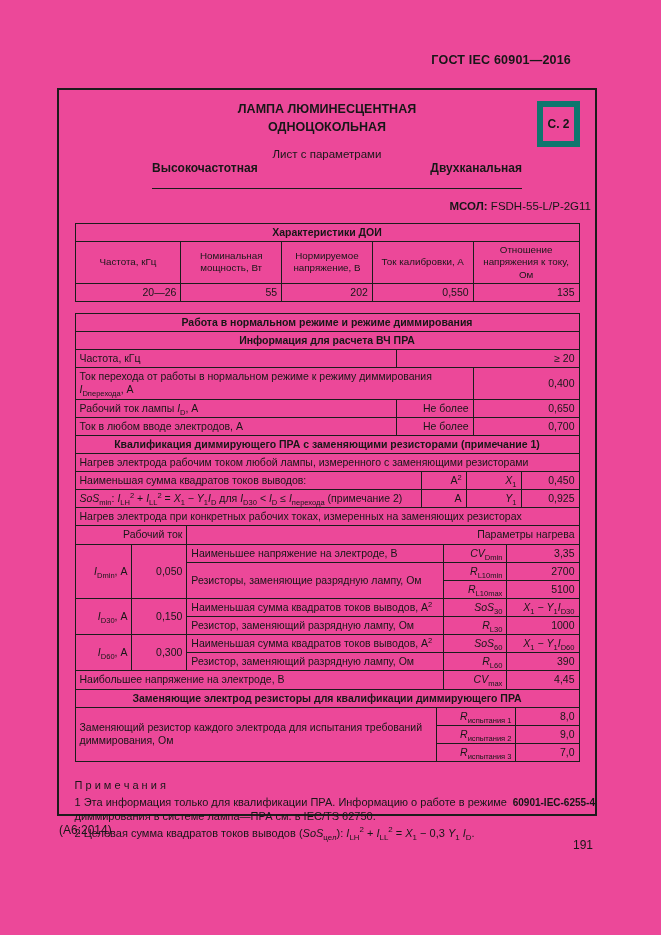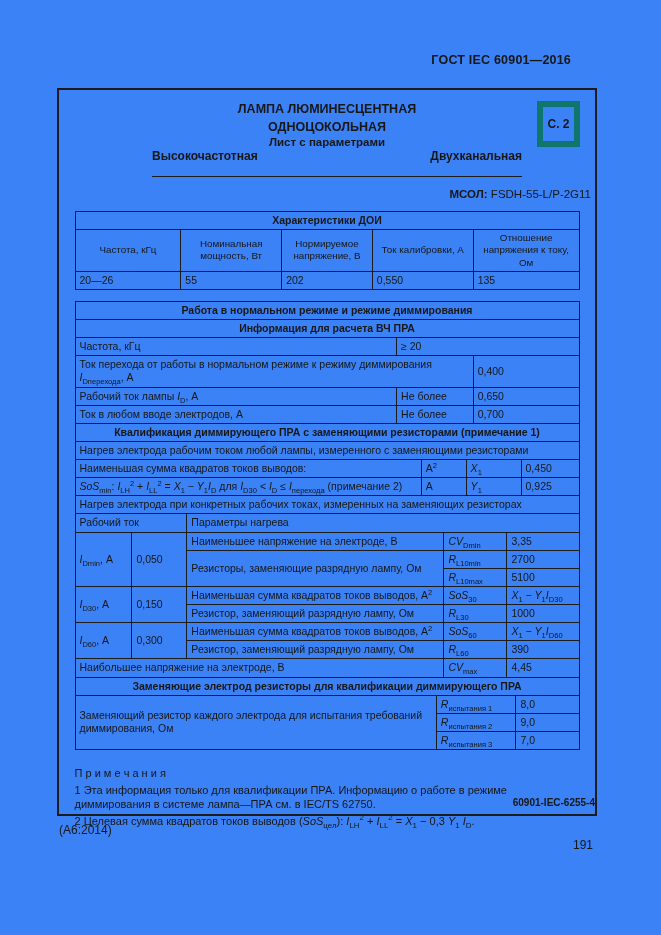--- a/index.html
+++ b/index.html
@@ -1,35 +1,35 @@
 <!DOCTYPE html>
 <html><head>
 <meta charset="utf-8">
 <style>
   * { box-sizing: border-box; }
   html, body { margin: 0; padding: 0; }
   body { background: #e9e7e4; font-family: "Liberation Sans", sans-serif; color: #171717; }
-  .canvas { position: relative; width: 661px; height: 935px; background: #3b82f6; overflow: hidden; margin: 0 auto; }
+  .canvas { position: relative; width: 661px; height: 935px; background: #ec4899; overflow: hidden; margin: 0 auto; }
   .doc-ref { position: absolute; top: 53px; right: 90px; font-size: 12.5px; font-weight: bold; letter-spacing: 0.2px; }
   .frame { position: absolute; left: 57px; top: 88px; width: 540px; height: 728px; border: 2px solid #1c1c1c; }
   .sheet-box { position: absolute; top: 11px; right: 15px; width: 43px; height: 46px; border: 6px solid #0f766e;
                display: flex; align-items: center; justify-content: center; font-size: 12px; font-weight: bold; }
   .titles { text-align: center; padding-top: 11px; }
   .t-bold { font-size: 12.5px; font-weight: bold; line-height: 1.4; }
-  .t-sub { font-size: 11.5px; margin-top: 0; font-weight: bold; }
+  .t-sub { font-size: 11.5px; margin-top: 12px; }
   .hdr-row { display: flex; justify-content: space-between; font-size: 12px; font-weight: bold;
              margin: 1px 73px 0 93px; padding-bottom: 13px; border-bottom: 1.5px solid #1c1c1c; }
   .mcol { text-align: right; font-size: 11.5px; margin: 11px 4px 0 0; }
   .mcol .lbl { font-weight: bold; }
   .tables { width: 505px; margin: 11px auto 16px; }
   table.tbl { width: 100%; border-collapse: collapse; table-layout: fixed; font-size: 10.5px; }
   table.tbl + table.tbl { margin-top: -1px; }
   .tbl td { border: 1px solid #1c1c1c; padding: 2px 4px; vertical-align: middle; line-height: 1.25; }
   .ttl { font-weight: bold; text-align: center; padding: 3px 4px; }
-  .c { text-align: left; }
+  .c { text-align: right; }
   .hdr10 { font-size: 9.8px; text-align: center; }
   .gap { height: 11px; }
   .notes { width: 505px; margin: 7px auto 0; font-size: 11px; line-height: 1.32; }
   .notes p { margin: 2px 0; }
   .footer-code { position: absolute; left: 0; right: 0; bottom: 6px; text-align: right; font-weight: bold; font-size: 10px; }
   .amendment { position: absolute; left: 59px; top: 823px; font-size: 12px; }
   .pageno { position: absolute; right: 68px; top: 838px; font-size: 12px; }
   sub, sup { font-size: 0.72em; line-height: 0; }
 </style>
 </head>

